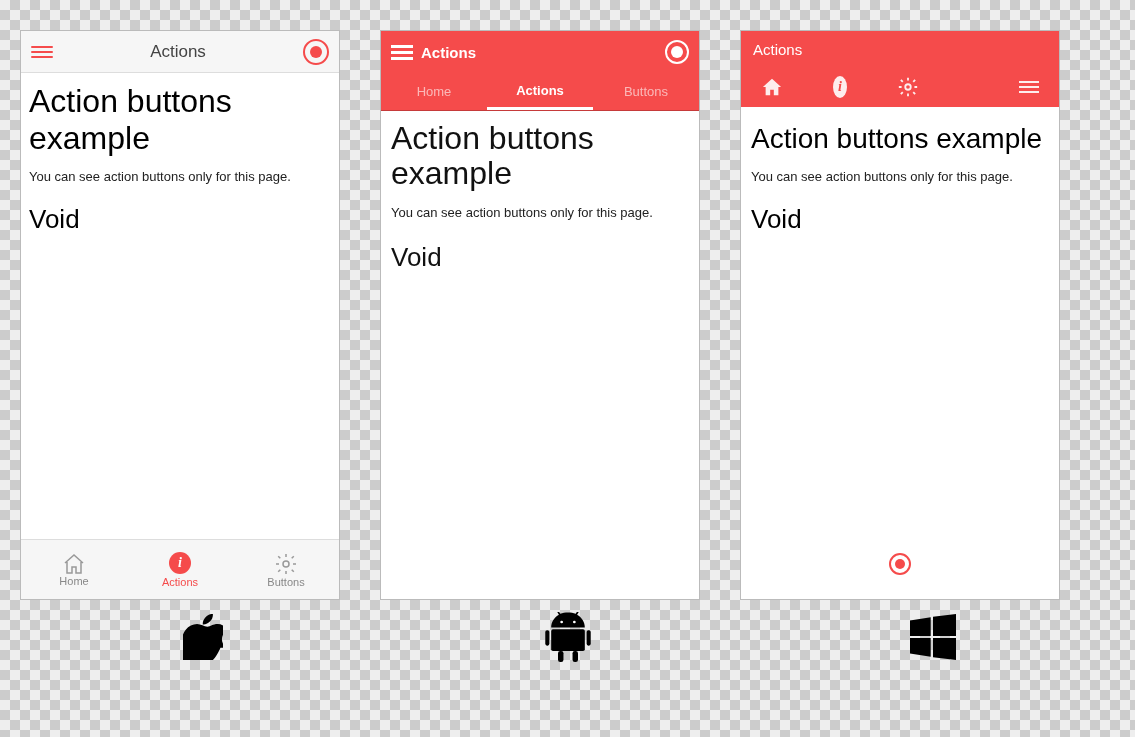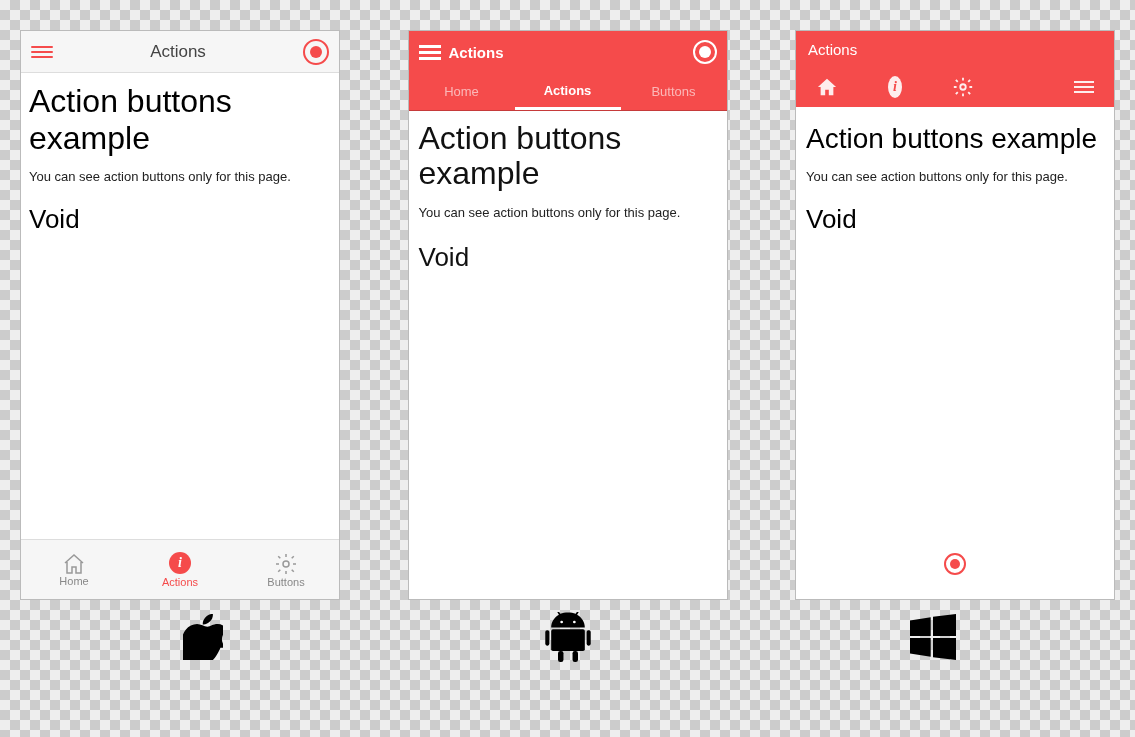--- a/index.html
+++ b/index.html
@@ -7,21 +7,21 @@
   body {
     background-image:
       linear-gradient(45deg, #ccc 25%, transparent 25%),
       linear-gradient(-45deg, #ccc 25%, transparent 25%),
       linear-gradient(45deg, transparent 75%, #ccc 75%),
       linear-gradient(-45deg, transparent 75%, #ccc 75%);
     background-size: 20px 20px;
     background-position: 0 0, 0 10px, 10px -10px, -10px 0;
     background-color: #eee;
   }
-  .stage { display:flex; justify-content:space-between; padding:30px 20px 0; gap:40px;}
+  .stage { display:flex; justify-content:flex-start; padding:30px 20px 0; gap:40px;}
   .device {
     width: 320px;
     height: 570px;
     background:#fff;
     border:1px solid #bbb;
     display:flex; flex-direction:column;
     overflow:hidden;
   }
 
   

